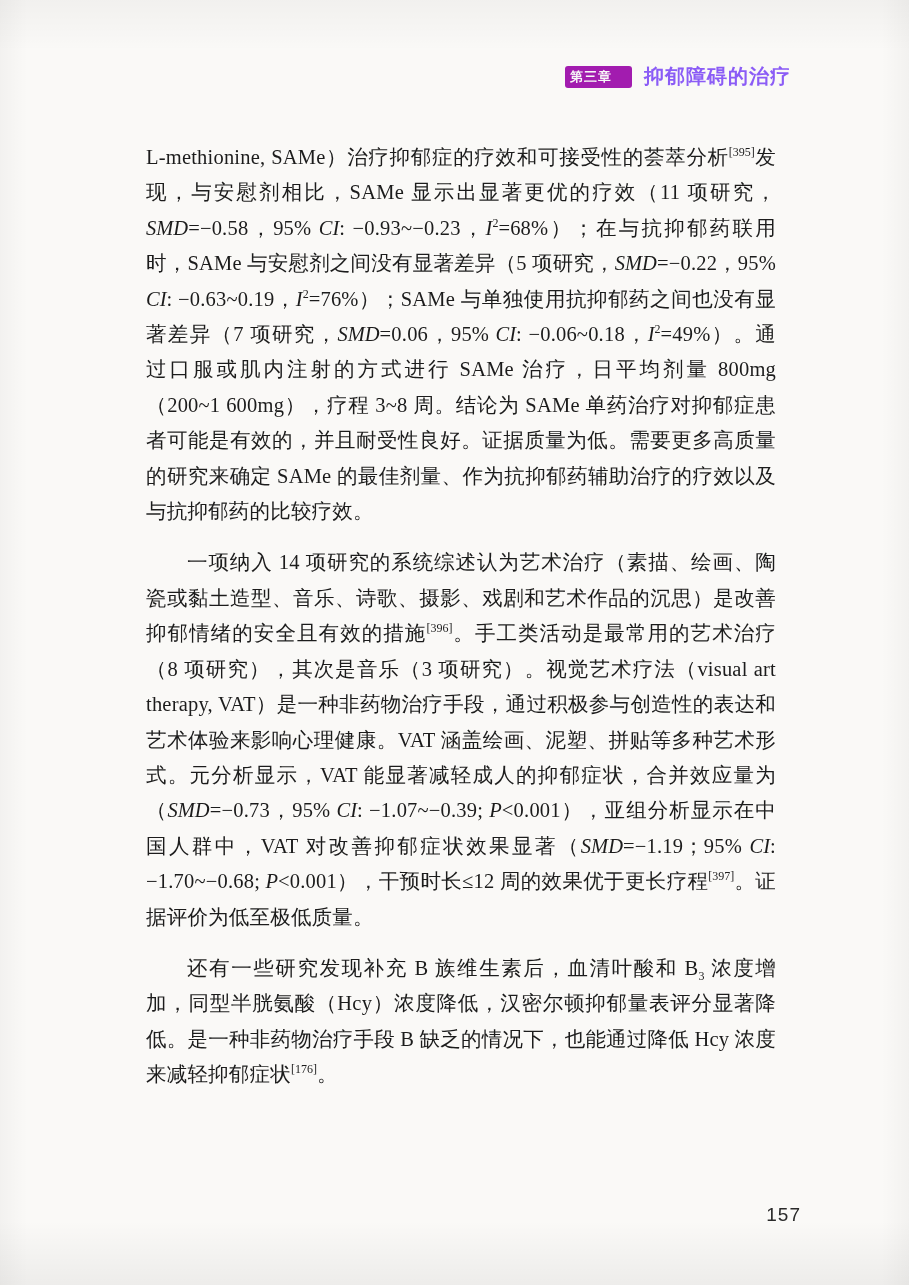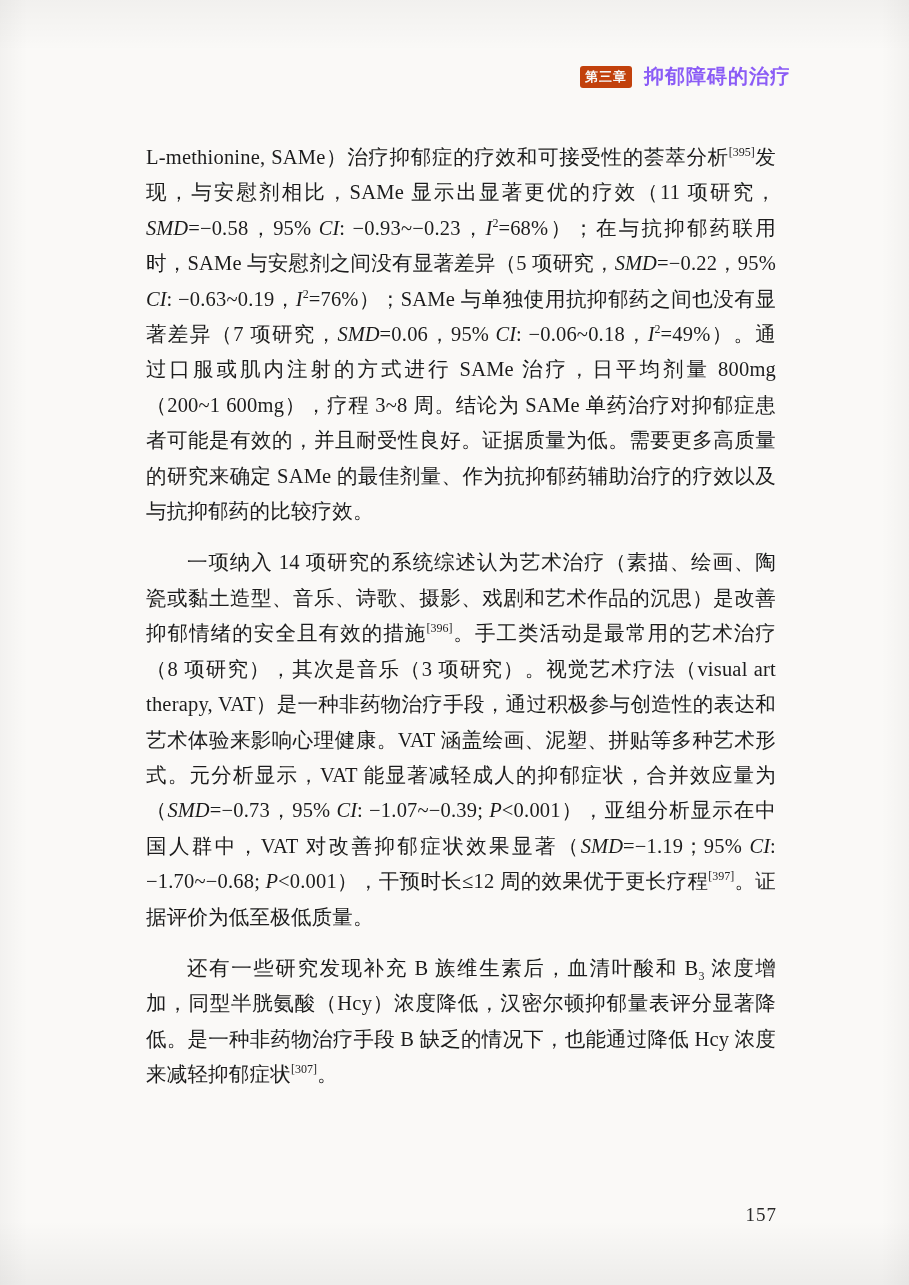--- a/index.html
+++ b/index.html
@@ -17,27 +17,27 @@
       linear-gradient(180deg, rgba(0,0,0,0.035), rgba(0,0,0,0) 4%, rgba(0,0,0,0) 95%, rgba(0,0,0,0.05)),
       linear-gradient(90deg, rgba(0,0,0,0.03), rgba(0,0,0,0) 3%, rgba(0,0,0,0) 97%, rgba(0,0,0,0.03));
   }
   .page-header {
     position: absolute;
     top: 63px; right: 118px;
     display: flex; align-items: center;
     gap: 12px;
   }
   .chapter-badge {
-    background: #c2410c;
+    background: #a21caf;
     color: #f7f7f7;
     font-family: "Liberation Sans", "DejaVu Sans", sans-serif;
     font-weight: bold;
     font-size: 13px;
     line-height: 1;
-    padding: 4px 5px 5px 5px;
+    padding: 4px 20px 5px 5px;
     border-radius: 3px;
     letter-spacing: 1px;
   }
   .chapter-title {
     font-family: "Liberation Sans", "DejaVu Sans", sans-serif;
     font-weight: bold;
     font-size: 20px;
     letter-spacing: 1px;
     color: #8b5cf6;
   }
@@ -60,39 +60,39 @@
   }
   .body-text sub {
     font-size: 12px;
     line-height: 0;
     vertical-align: sub;
     letter-spacing: 0;
   }
   .body-text i { font-style: italic; letter-spacing: 0; }
   .page-number {
     position: absolute;
-    top: 1204px; right: 132px;
-    font-family: Liberation Serif, serif;
+    top: 1204px; right: 108px;
+    font-family: Liberation Sans, sans-serif;
     font-size: 19px;
     color: #2a2a2a;
     letter-spacing: 1px;
     margin-left: 14px;
   }
 </style>
 </head>
 <body>
 
 <div class="scan-shade"></div>
 
 <header class="page-header">
   <span class="chapter-badge">第三章</span>
   <span class="chapter-title">抑郁障碍的治疗</span>
 </header>
 
 <main class="body-text">
   <p class="para no-indent"><span>L-methionine, SAMe）治疗抑郁症的疗效和可接受性的荟萃分析</span><sup>[395]</sup><span>发现，与安慰剂相比，SAMe 显示出显著更优的疗效（11 项研究，</span><i>SMD</i><span>=−0.58，95% </span><i>CI</i><span>: −0.93~−0.23，</span><i>I</i><sup>2</sup><span>=68%）；在与抗抑郁药联用时，SAMe 与安慰剂之间没有显著差异（5 项研究，</span><i>SMD</i><span>=−0.22，95% </span><i>CI</i><span>: −0.63~0.19，</span><i>I</i><sup>2</sup><span>=76%）；SAMe 与单独使用抗抑郁药之间也没有显著差异（7 项研究，</span><i>SMD</i><span>=0.06，95% </span><i>CI</i><span>: −0.06~0.18，</span><i>I</i><sup>2</sup><span>=49%）。通过口服或肌内注射的方式进行 SAMe 治疗，日平均剂量 800mg（200~1 600mg），疗程 3~8 周。结论为 SAMe 单药治疗对抑郁症患者可能是有效的，并且耐受性良好。证据质量为低。需要更多高质量的研究来确定 SAMe 的最佳剂量、作为抗抑郁药辅助治疗的疗效以及与抗抑郁药的比较疗效。</span></p>
   <p class="para"><span>一项纳入 14 项研究的系统综述认为艺术治疗（素描、绘画、陶瓷或黏土造型、音乐、诗歌、摄影、戏剧和艺术作品的沉思）是改善抑郁情绪的安全且有效的措施</span><sup>[396]</sup><span>。手工类活动是最常用的艺术治疗（8 项研究），其次是音乐（3 项研究）。视觉艺术疗法（visual art therapy, VAT）是一种非药物治疗手段，通过积极参与创造性的表达和艺术体验来影响心理健康。VAT 涵盖绘画、泥塑、拼贴等多种艺术形式。元分析显示，VAT 能显著减轻成人的抑郁症状，合并效应量为（</span><i>SMD</i><span>=−0.73，95% </span><i>CI</i><span>: −1.07~−0.39; </span><i>P</i><span>&lt;0.001），亚组分析显示在中国人群中，VAT 对改善抑郁症状效果显著（</span><i>SMD</i><span>=−1.19；95% </span><i>CI</i><span>: −1.70~−0.68; </span><i>P</i><span>&lt;0.001），干预时长≤12 周的效果优于更长疗程</span><sup>[397]</sup><span>。证据评价为低至极低质量。</span></p>
-  <p class="para"><span>还有一些研究发现补充 B 族维生素后，血清叶酸和 B</span><sub>3</sub><span> 浓度增加，同型半胱氨酸（Hcy）浓度降低，汉密尔顿抑郁量表评分显著降低。是一种非药物治疗手段 B 缺乏的情况下，也能通过降低 Hcy 浓度来减轻抑郁症状</span><sup>[307]</sup><span>。</span></p>
+  <p class="para"><span>还有一些研究发现补充 B 族维生素后，血清叶酸和 B</span><sub>3</sub><span> 浓度增加，同型半胱氨酸（Hcy）浓度降低，汉密尔顿抑郁量表评分显著降低。是一种非药物治疗手段 B 缺乏的情况下，也能通过降低 Hcy 浓度来减轻抑郁症状</span><sup>[176]</sup><span>。</span></p>
 </main>
 
 <footer>
   <span class="page-number">157</span>
 </footer>
 
 </body></html>

